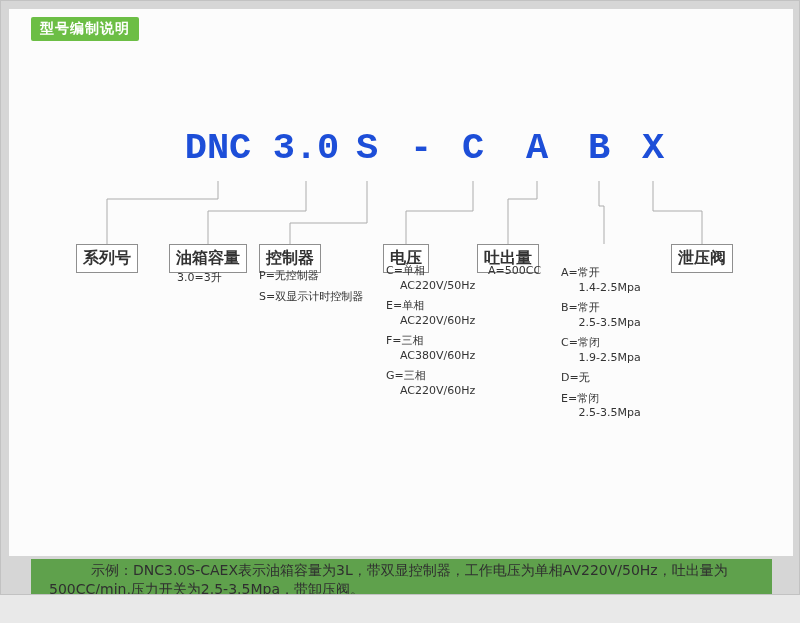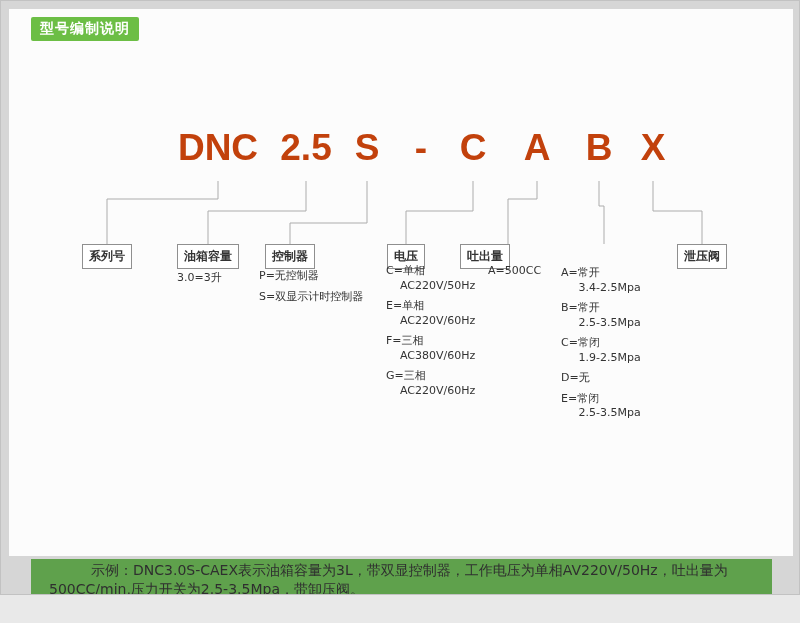--- a/index.html
+++ b/index.html
@@ -8,30 +8,30 @@
   .page { position:relative; width:800px; height:595px; background:#d6d6d6; border:1px solid #c2c2c2; overflow:hidden; }
   .panel { position:absolute; left:8px; top:8px; width:784px; height:547px; background:#fcfcfc; }
   .header-tag {
     position:absolute; left:30px; top:16px;
     background:#6cbe45; color:#ffffff;
     font-size:14px; font-weight:bold; letter-spacing:1px;
     padding:3px 9px; border-radius:2px;
   }
   .model-part {
     position:absolute; top:126px; transform:translateX(-50%);
-    font-size:37px; font-weight:bold; color:#c2410c;
-    font-family:Liberation Sans, sans-serif;
+    font-size:37px; font-weight:bold; color:#1d4ed8;
+    font-family:Liberation Mono, monospace;
     white-space:nowrap;
   }
   .connectors { position:absolute; left:0; top:0; }
   .connectors polyline { fill:none; stroke:#acacac; stroke-width:1; }
   .gbox {
     position:absolute; top:243px; transform:translateX(-50%);
     background:#ffffff; border:1px solid #8f8f8f;
-    color:#333333; font-size:12px; font-weight:bold;
+    color:#333333; font-size:16px; font-weight:bold;
     padding:3px 6px; white-space:nowrap;
   }
   .opts { position:absolute; color:#333333; font-size:11px; line-height:1.32; }
   .opt { white-space:pre; margin-bottom:6px; }
   .banner {
     position:absolute; left:30px; top:558px; width:741px; height:54px;
     background:#5fa14c; color:#2f2f2f;
     font-size:14px; line-height:19px; padding:2px 18px;
   }
   .banner p { text-indent:3em; }
@@ -39,21 +39,21 @@
 </head>
 <body>
 
 <div class="page">
 
   <div class="panel"></div>
 
   <div class="header-tag">型号编制说明</div>
 
   <span class="model-part" style="left:217px">DNC</span>
-  <span class="model-part" style="left:305px">2.5</span>
+  <span class="model-part" style="left:305px">3.0</span>
   <span class="model-part" style="left:366px">S</span>
   <span class="model-part" style="left:420px">-</span>
   <span class="model-part" style="left:472px">C</span>
   <span class="model-part" style="left:536px">A</span>
   <span class="model-part" style="left:598px">B</span>
   <span class="model-part" style="left:652px">X</span>
 
   <svg class="connectors" width="800" height="623" viewBox="0 0 800 623">
     <polyline points="217,180 217,198 106,198 106,243"></polyline>
     <polyline points="305,180 305,210 207,210 207,243"></polyline>
@@ -61,21 +61,21 @@
     <polyline points="472,180 472,210 405,210 405,243"></polyline>
     <polyline points="536,180 536,198 507,198 507,243"></polyline>
     <polyline points="598,180 598,205 603,205 603,243"></polyline>
     <polyline points="652,180 652,210 701,210 701,243"></polyline>
   </svg>
 
   <div class="gbox" style="left:106px">系列号</div>
   <div class="gbox" style="left:207px">油箱容量</div>
   <div class="gbox" style="left:289px">控制器</div>
   <div class="gbox" style="left:405px">电压</div>
-  <div class="gbox" style="left:484px">吐出量</div>
+  <div class="gbox" style="left:507px">吐出量</div>
   <div class="gbox" style="left:701px">泄压阀</div>
 
   <div class="opts" style="left:176px; top:270px">
     <div class="opt">3.0=3升</div>
   </div>
 
   <div class="opts" style="left:258px; top:268px">
     <div class="opt">P=无控制器</div>
     <div class="opt">S=双显示计时控制器</div>
   </div>
@@ -90,21 +90,21 @@
     <div class="opt">G=三相
     AC220V/60Hz</div>
   </div>
 
   <div class="opts" style="left:487px; top:263px">
     <div class="opt">A=500CC</div>
   </div>
 
   <div class="opts" style="left:560px; top:265px">
     <div class="opt">A=常开
-     3.4-2.5Mpa</div>
+     1.4-2.5Mpa</div>
     <div class="opt">B=常开
      2.5-3.5Mpa</div>
     <div class="opt">C=常闭
      1.9-2.5Mpa</div>
     <div class="opt">D=无</div>
     <div class="opt">E=常闭
      2.5-3.5Mpa</div>
   </div>
 
 

